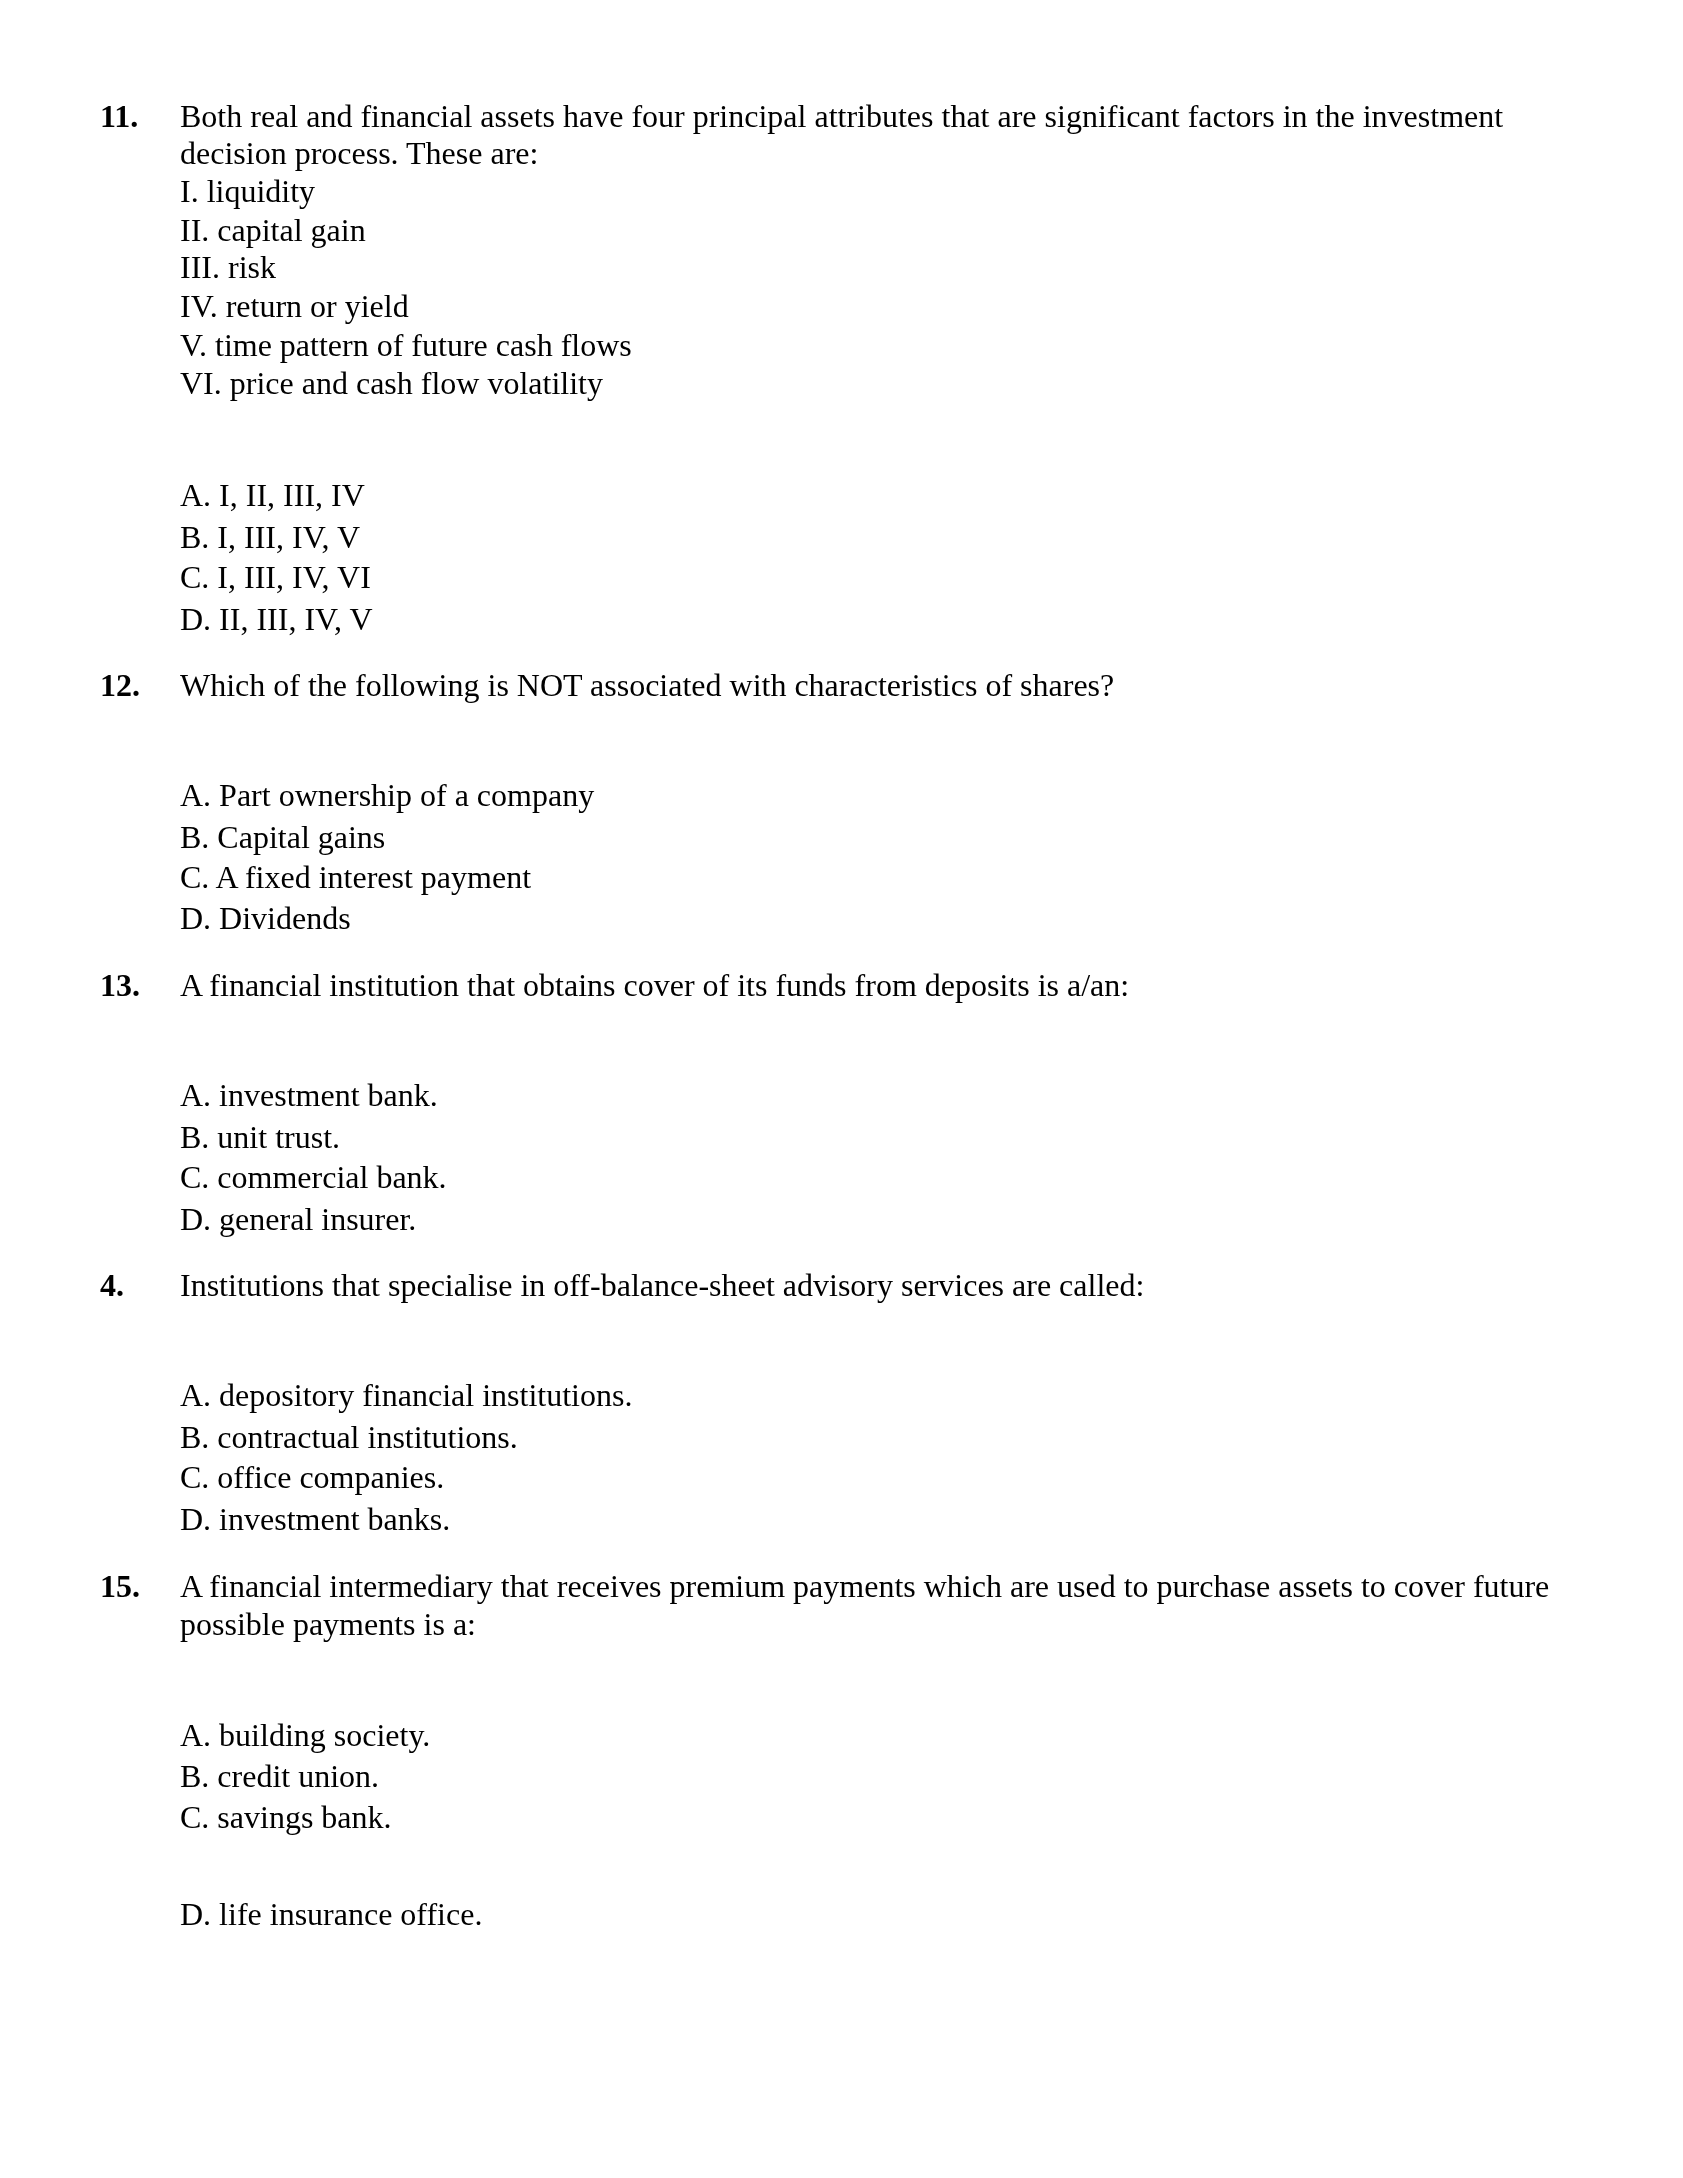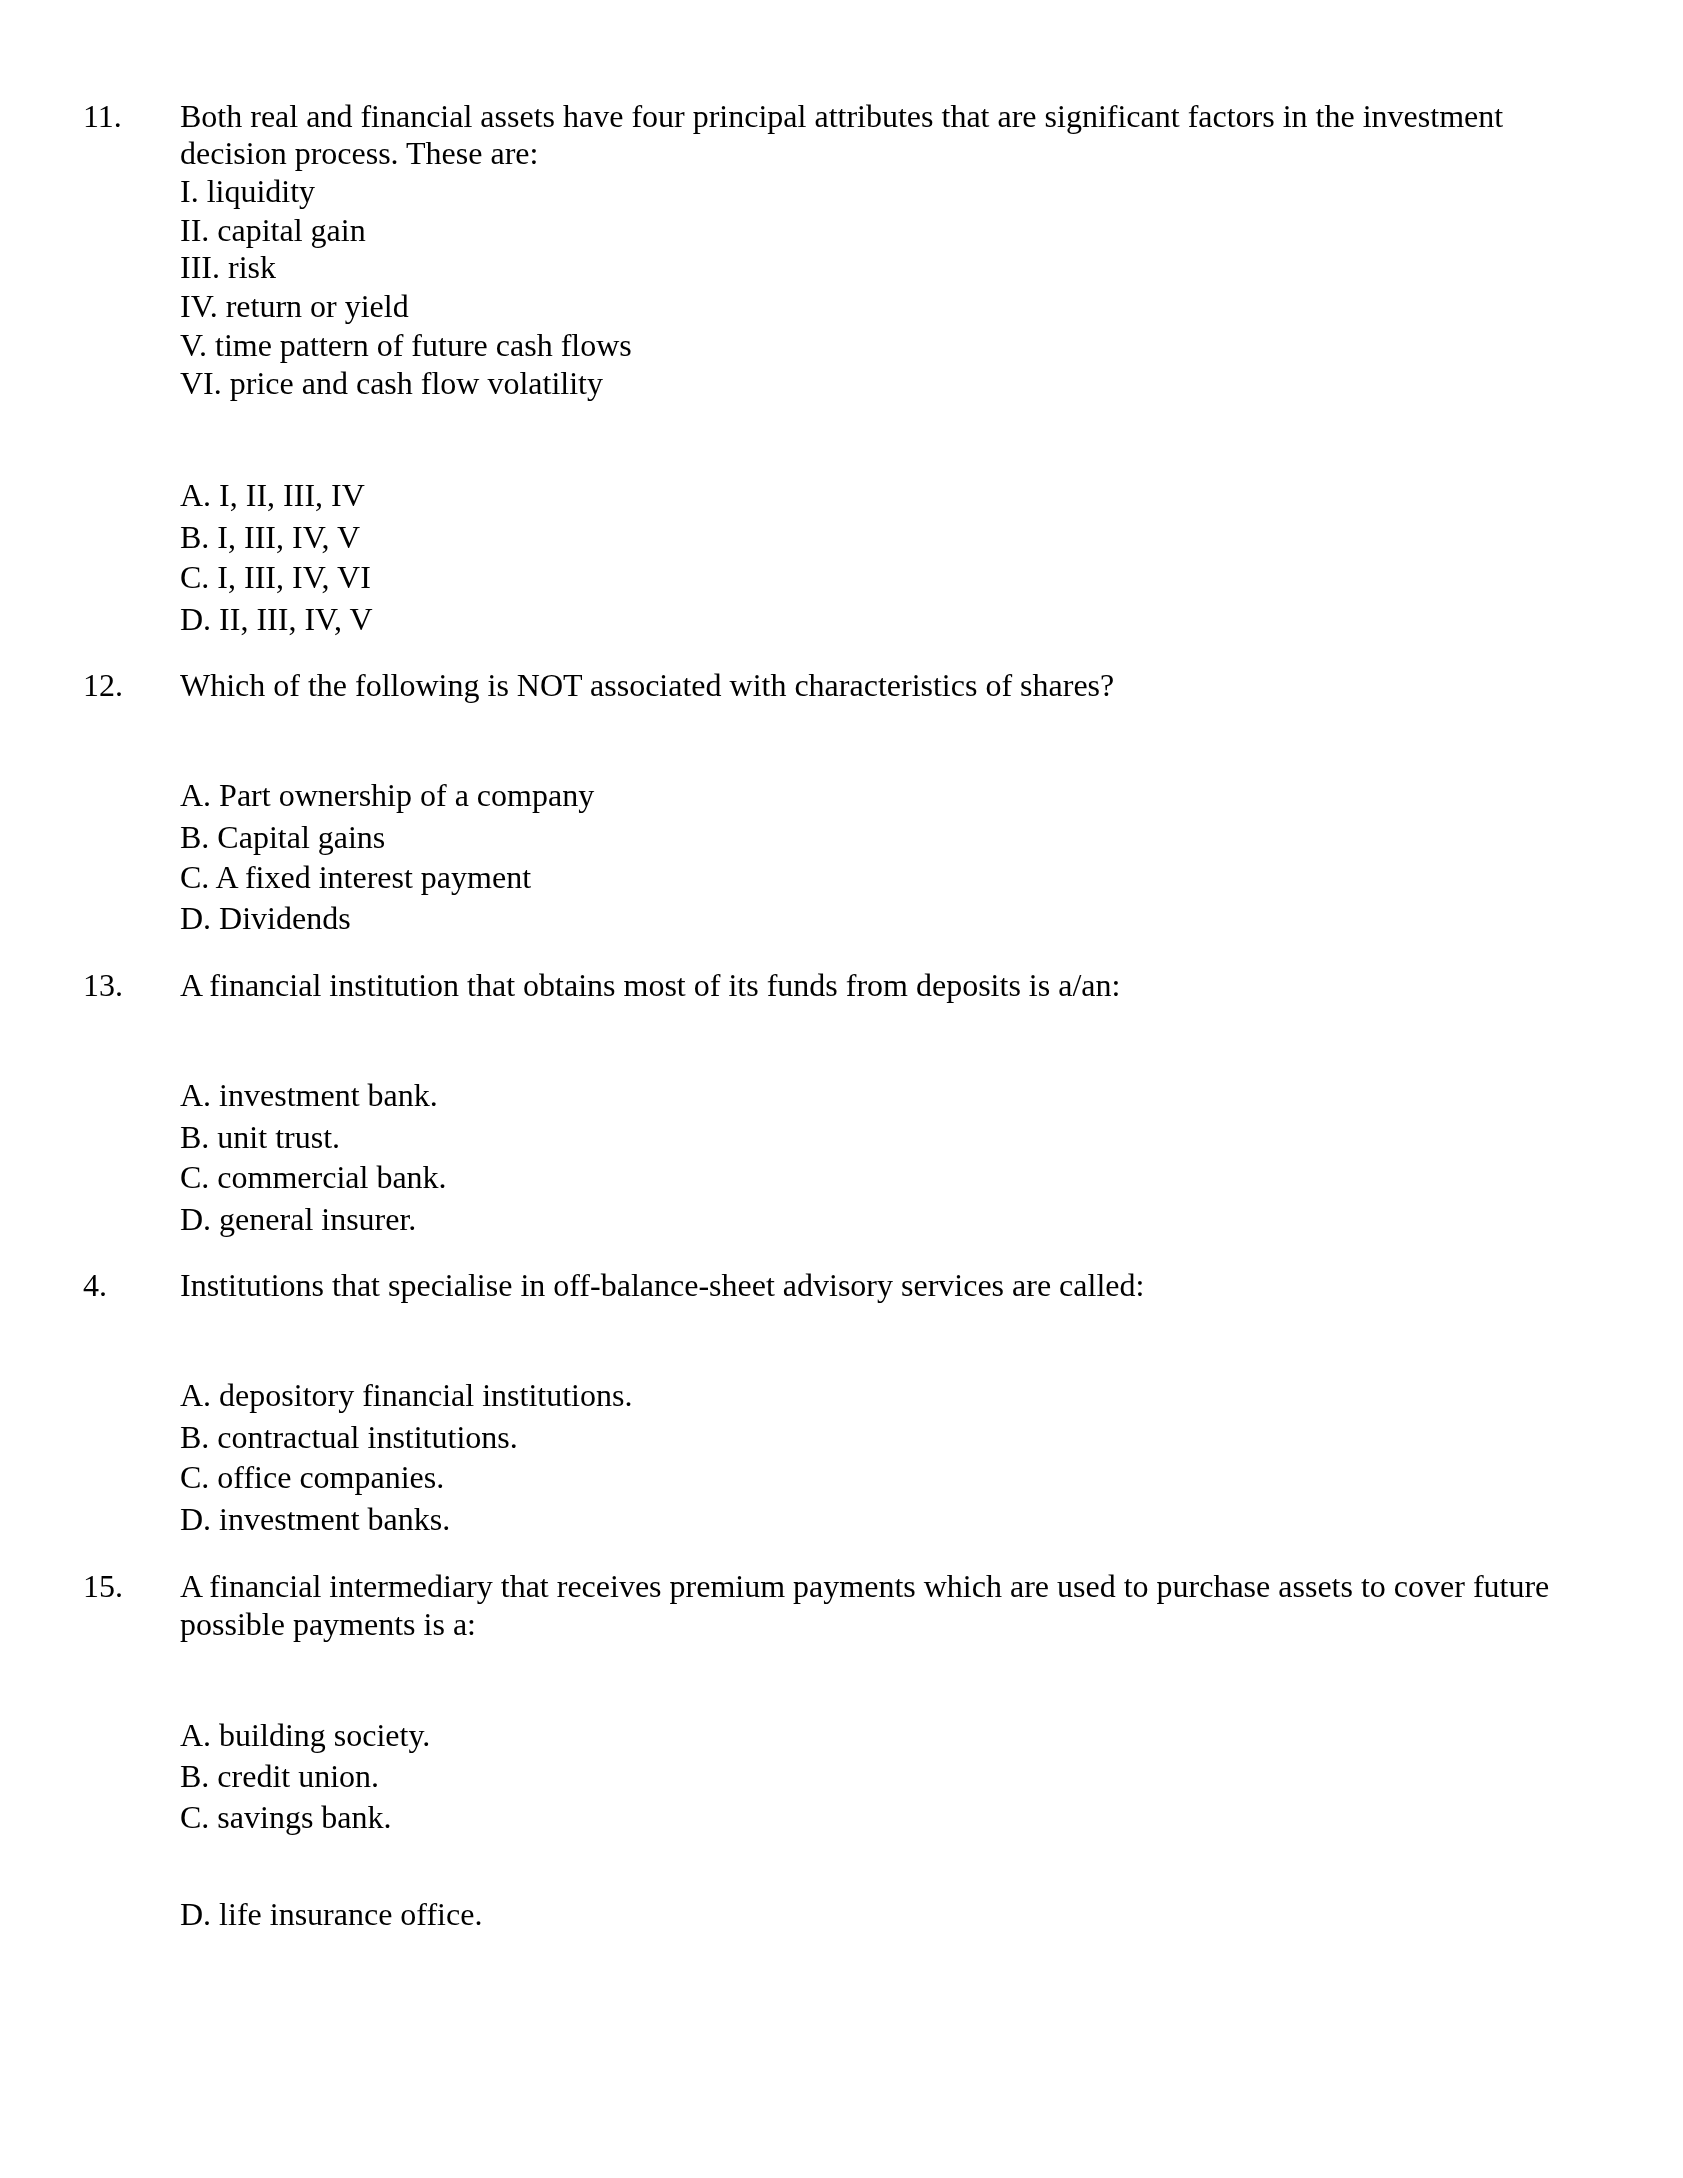--- a/index.html
+++ b/index.html
@@ -8,21 +8,21 @@
     font-family: "Liberation Serif", "DejaVu Serif", serif;
     color: #000000;
   }
   .line {
     position: absolute;
     font-size: 32px;
     line-height: 38px;
     white-space: nowrap;
     transform: translateY(-19px);
   }
-  .num { left: 83px; }
+  .num { left: 100px; font-weight: bold; }
   .txt { left: 160px; margin-left: 20px; }
 </style>
 </head>
 <body>
 
 <div>
   <div class="line num" style="top:116px">11.</div>
   <div class="line txt" style="top:116px">Both real and financial assets have four principal attributes that are significant factors in the investment</div>
   <div class="line txt" style="top:153px">decision process. These are:</div>
   <div class="line txt" style="top:191px">I. liquidity</div>
@@ -41,21 +41,21 @@
   <div class="line num" style="top:685px">12.</div>
   <div class="line txt" style="top:685px">Which of the following is NOT associated with characteristics of shares?</div>
   <div class="line txt" style="top:795px">A. Part ownership of a company</div>
   <div class="line txt" style="top:837px">B. Capital gains</div>
   <div class="line txt" style="top:877px">C. A fixed interest payment</div>
   <div class="line txt" style="top:918px">D. Dividends</div>
 </div>
 
 <div>
   <div class="line num" style="top:985px">13.</div>
-  <div class="line txt" style="top:985px">A financial institution that obtains most of its funds from deposits is a/an:</div>
+  <div class="line txt" style="top:985px">A financial institution that obtains cover of its funds from deposits is a/an:</div>
   <div class="line txt" style="top:1095px">A. investment bank.</div>
   <div class="line txt" style="top:1137px">B. unit trust.</div>
   <div class="line txt" style="top:1177px">C. commercial bank.</div>
   <div class="line txt" style="top:1219px">D. general insurer.</div>
 </div>
 
 <div>
   <div class="line num" style="top:1285px">4.</div>
   <div class="line txt" style="top:1285px">Institutions that specialise in off-balance-sheet advisory services are called:</div>
   <div class="line txt" style="top:1395px">A. depository financial institutions.</div>

